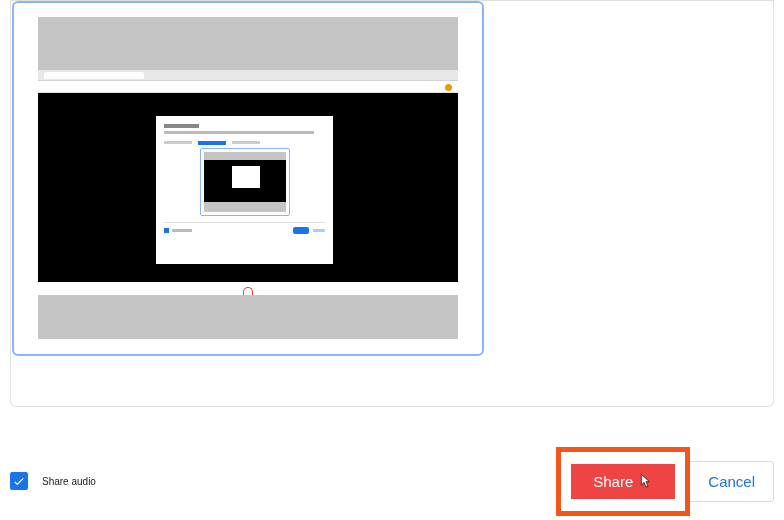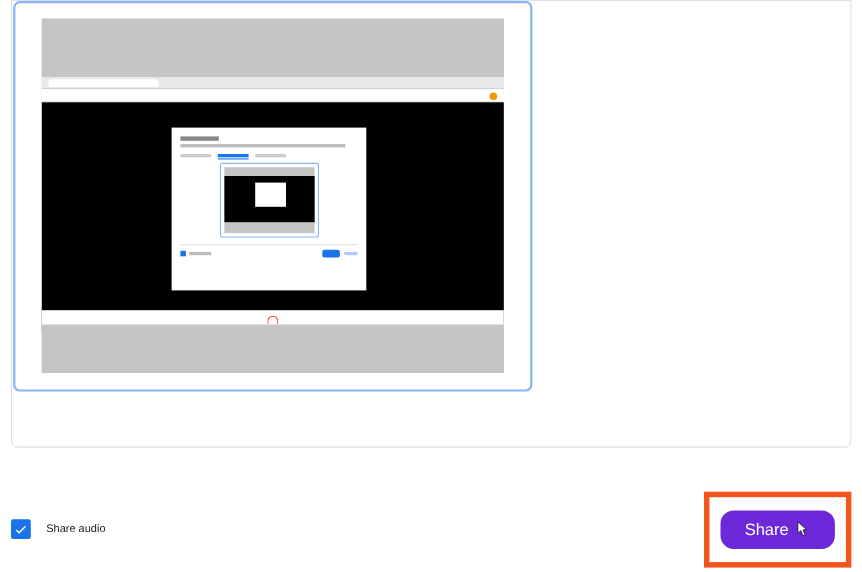--- a/index.html
+++ b/index.html
@@ -184,24 +184,24 @@
     .cb-label { font-size: 10px; color: #202124; }
 
     .btn-row { display: flex; align-items: center; gap: 0; }
     .highlight-box {
       border: 5px solid #f2561d;
       padding: 12px 10px;
       display: flex;
       align-items: center;
     }
     .btn-share {
-      background: #6d28d9;
+      background: #ef4444;
       color: #fff;
       border: none;
-      border-radius: 12px;
+      border-radius: 0;
       font-size: 15px;
       padding: 9px 22px;
       cursor: pointer;
       display: flex;
       align-items: center;
       gap: 4px;
       position: relative;
     }
     .cursor {
       width: 14px; height: 16px;
@@ -273,14 +273,17 @@
 
   <div class="btn-row">
     <div class="highlight-box">
       <button class="btn-share">
         <span>Share</span>
         <svg class="cursor" viewBox="0 0 20 24">
           <path fill="#fff" stroke="#000" stroke-width="1" d="M3 2 L3 18 L7 14 L10 21 L13 20 L10 13 L15 13 Z"></path>
         </svg>
       </button>
     </div>
+    <button class="btn-cancel">
+      <span>Cancel</span>
+    </button>
   </div>
 </div>
 
 </body></html>

